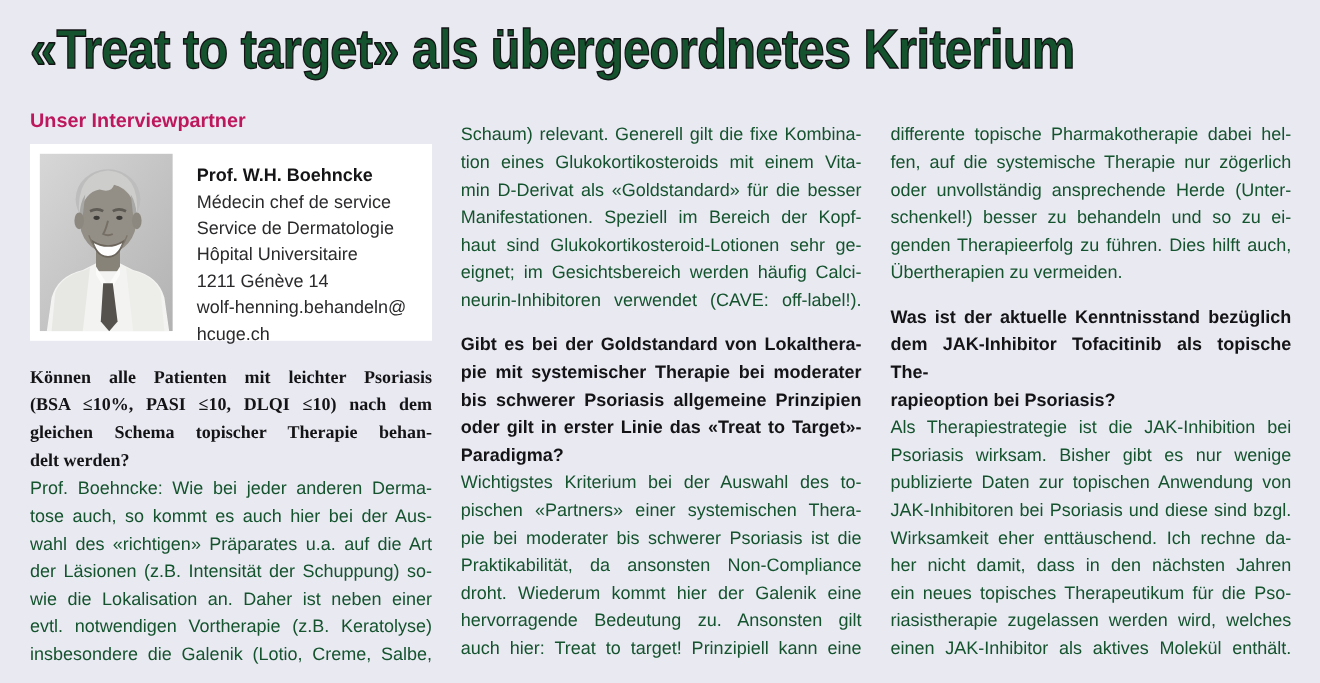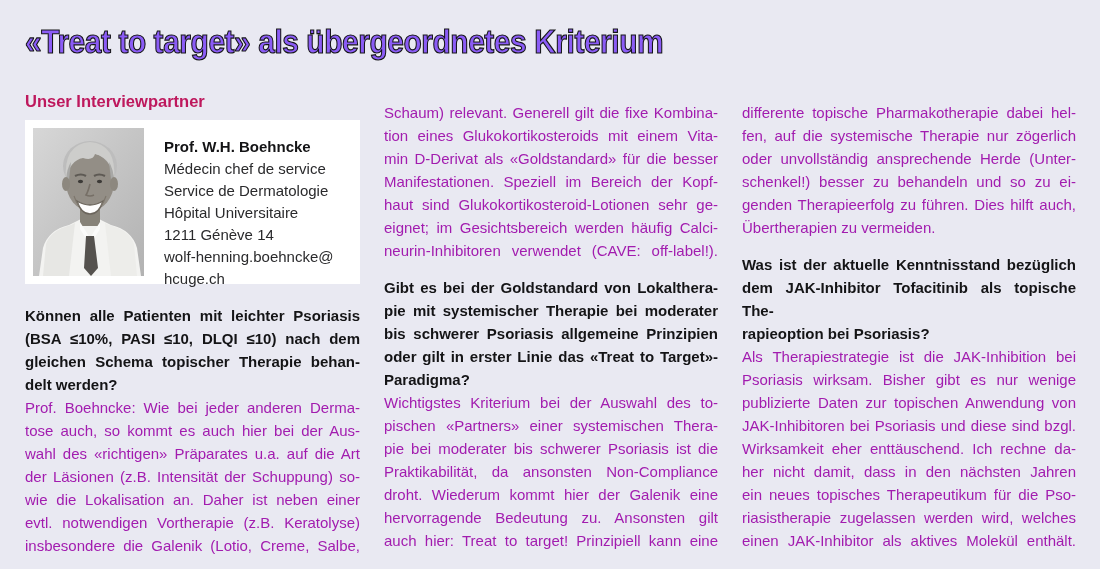--- a/index.html
+++ b/index.html
@@ -5,25 +5,25 @@
   html,body{margin:0;padding:0;}
   body{
     width:1100px;height:569px;
     background:#e9e9f2;
     font-family:"Liberation Sans", sans-serif;
     color:#1d1d1f;
     overflow:hidden;
   }
   .page-title{
     margin:16px 25px 24px 25px;
-    font-size:34px;
+    font-size:46px;
     line-height:50px;
     font-weight:700;
     letter-spacing:-0.5px;
-    color:#8b5cf6;
+    color:#14532d;
     -webkit-text-stroke:1.2px #141416;
     white-space:nowrap;
   }
   .page-title .squeeze{
     display:inline-block;
     transform:scaleX(0.88);
     transform-origin:left center;
   }
   .content{
     display:grid;
@@ -52,26 +52,26 @@
   .photo{flex:0 0 111px;}
   .profile-info{
     padding-top:8px;
     font-size:15px;
     line-height:22px;
     color:#2a2a2c;
   }
   .profile-name{font-weight:700;color:#141416;}
   .blocks .block{margin:0;}
   .blocks .question{margin-top:14px;}
-  #col1 .blocks .question{margin-top:20px;}
+  #col1 .blocks .question{margin-top:20px;font-family:Liberation Serif, serif;}
   .ln{
     line-height:23px;
     text-align:justify;
     text-align-last:justify;
-    color:#a21caf;
+    color:#14532d;
   }
   .ln.end{
     text-align:left;
     text-align-last:left;
   }
   .question .ln{
     font-weight:700;
     color:#141416;
   }
   .lead{}
@@ -128,21 +128,21 @@
         <path d="M41,68 Q43,74 46,78" stroke="#7d766c" stroke-width="1.1" fill="none"></path>
         <path d="M73,68 Q71,74 68,78" stroke="#7d766c" stroke-width="1.1" fill="none"></path>
       </svg>
       <div class="profile-info">
         <div class="profile-name">Prof. W.H. Boehncke</div>
 
       <div>Médecin chef de service</div>
           <div>Service de Dermatologie</div>
           <div>Hôpital Universitaire</div>
           <div>1211 Génève 14</div>
-          <div>wolf-henning.boehncke@</div>
+          <div>wolf-henning.behandeln@</div>
           <div>hcuge.ch</div>
         </div>
     </div>
 
     <div class="blocks">
         <div class="block question">
           <div class="ln">Können alle Patienten mit leichter Psoriasis</div>
           <div class="ln">(BSA ≤10%, PASI ≤10, DLQI ≤10) nach dem</div>
           <div class="ln">gleichen Schema topischer Therapie behan-</div>
           <div class="ln end">delt werden?</div>

